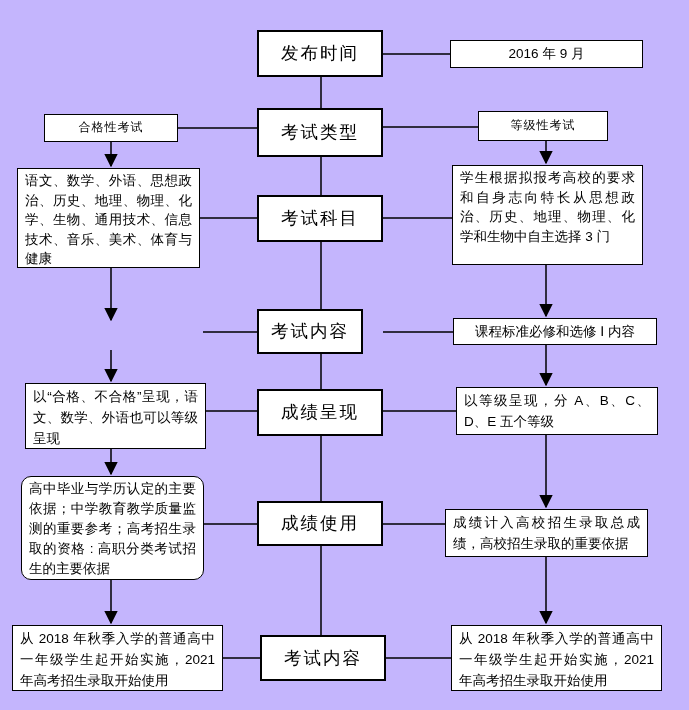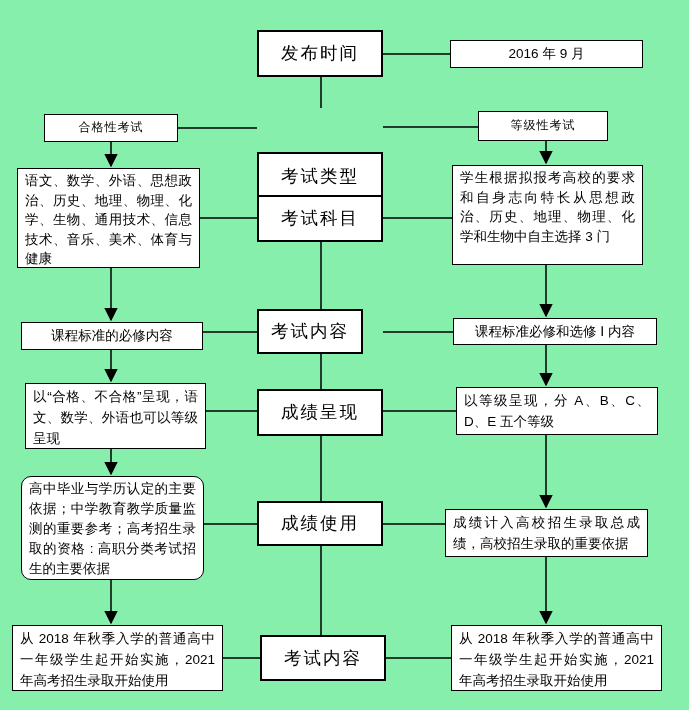--- a/index.html
+++ b/index.html
@@ -6,21 +6,21 @@
     margin: 0;
     padding: 0;
     background: #ffffff;
     font-family: "Liberation Sans", sans-serif;
     color: #000000;
   }
   .canvas {
     position: relative;
     width: 689px;
     height: 710px;
-    background: #86efac;
+    background: #c4b5fd;
     overflow: hidden;
   }
   .connector-layer {
     position: absolute;
     left: 0; top: 0;
     width: 689px; height: 710px;
   }
   .box {
     position: absolute;
     box-sizing: border-box;
@@ -92,36 +92,35 @@
 
       <line x1="546" y1="141" x2="546" y2="163" marker-end="url(#arrow)"></line>
       <line x1="546" y1="265" x2="546" y2="316" marker-end="url(#arrow)"></line>
       <line x1="546" y1="345" x2="546" y2="385" marker-end="url(#arrow)"></line>
       <line x1="546" y1="435" x2="546" y2="507" marker-end="url(#arrow)"></line>
       <line x1="546" y1="557" x2="546" y2="623" marker-end="url(#arrow)"></line>
     </g>
   </svg>
 
   <div class="box title-box" style="left:257px; top:30px;  width:126px; height:47px;">发布时间</div>
-  <div class="box title-box" style="left:257px; top:108px; width:126px; height:49px;margin-top:44px;">考试类型</div>
+  <div class="box title-box" style="left:257px; top:108px; width:126px; height:49px;">考试类型</div>
   <div class="box title-box" style="left:257px; top:195px; width:126px; height:47px;">考试科目</div>
   <div class="box title-box" style="left:257px; top:309px; width:106px; height:45px;">考试内容</div>
   <div class="box title-box" style="left:257px; top:389px; width:126px; height:47px;">成绩呈现</div>
   <div class="box title-box" style="left:257px; top:501px; width:126px; height:45px;">成绩使用</div>
   <div class="box title-box" style="left:260px; top:635px; width:126px; height:46px;">考试内容</div>
 
   <div class="box" style="left:450px; top:40px; width:193px; height:28px;">2016 年 9 月</div>
 
   <div class="box label-box" style="left:44px;  top:114px; width:134px; height:28px;">合格性考试</div>
   <div class="box label-box" style="left:478px; top:111px; width:130px; height:30px;">等级性考试</div>
 
   <div class="box para" style="left:17px;  top:168px; width:183px; height:100px; line-height:19.5px;">语文、数学、外语、思想政治、历史、地理、物理、化学、生物、通用技术、信息技术、音乐、美术、体育与健康</div>
   <div class="box para" style="left:452px; top:165px; width:191px; height:100px; line-height:19.5px;">学生根据拟报考高校的要求和自身志向特长从思想政治、历史、地理、物理、化学和生物中自主选择 3 门</div>
 
-  <div class="box" style="left:21px;  top:322px; width:182px; height:28px;">课程标准的必修内容</div>
   <div class="box" style="left:453px; top:318px; width:204px; height:27px;">课程标准必修和选修 Ⅰ 内容</div>
 
   <div class="box para" style="left:25px;  top:383px; width:181px; height:66px; line-height:21px;">以“合格、不合格”呈现，语文、数学、外语也可以等级呈现</div>
   <div class="box para" style="left:456px; top:387px; width:202px; height:48px; line-height:21px;">以等级呈现，分 A、B、C、D、E 五个等级</div>
 
   <div class="box para" style="left:21px;  top:476px; width:183px; height:104px; line-height:20px;border-radius:10px;">高中毕业与学历认定的主要依据；中学教育教学质量监测的重要参考；高考招生录取的资格 : 高职分类考试招生的主要依据</div>
   <div class="box para" style="left:445px; top:509px; width:203px; height:48px; line-height:21px;">成绩计入高校招生录取总成绩，高校招生录取的重要依据</div>
 
   <div class="box para" style="left:12px;  top:625px; width:211px; height:66px; line-height:21px;">从 2018 年秋季入学的普通高中一年级学生起开始实施，2021 年高考招生录取开始使用</div>
   <div class="box para" style="left:451px; top:625px; width:211px; height:66px; line-height:21px;">从 2018 年秋季入学的普通高中一年级学生起开始实施，2021 年高考招生录取开始使用</div>

